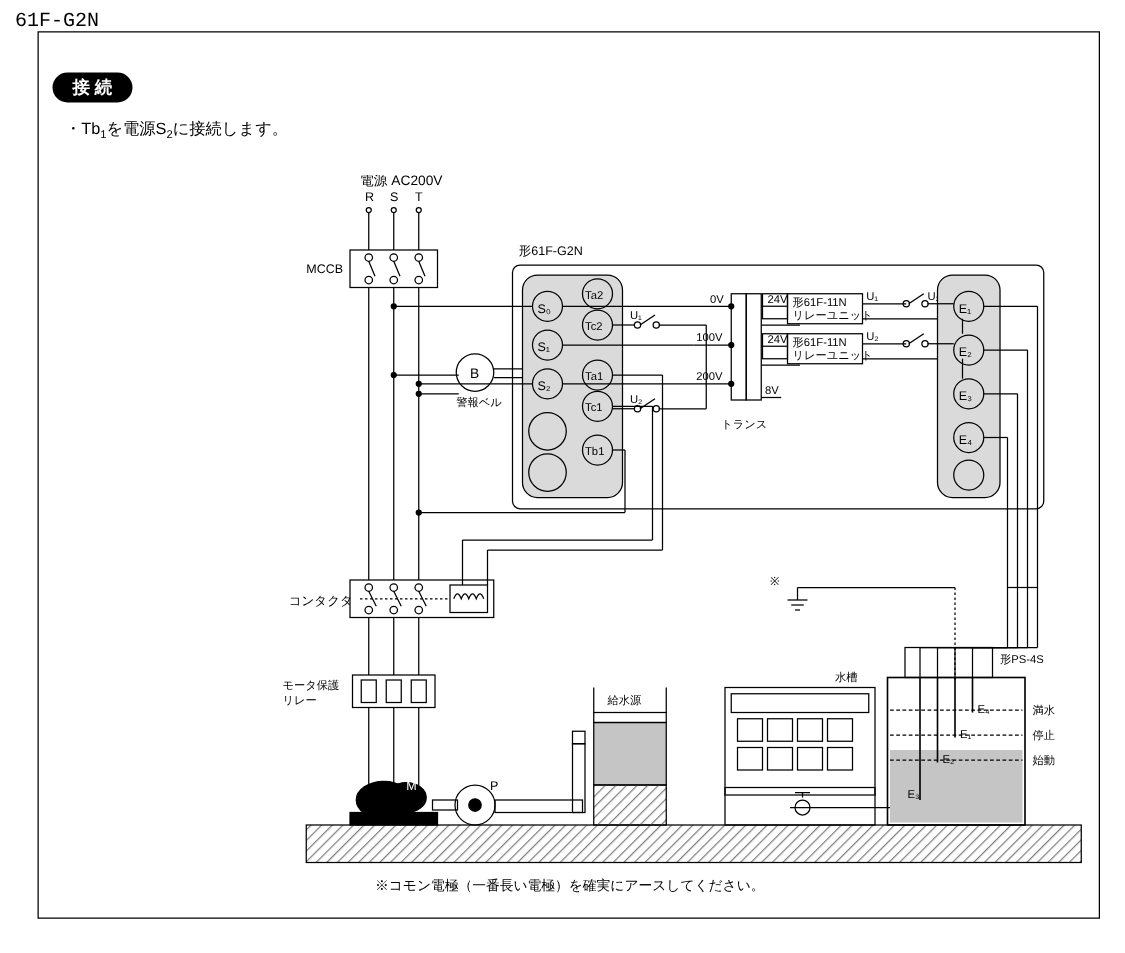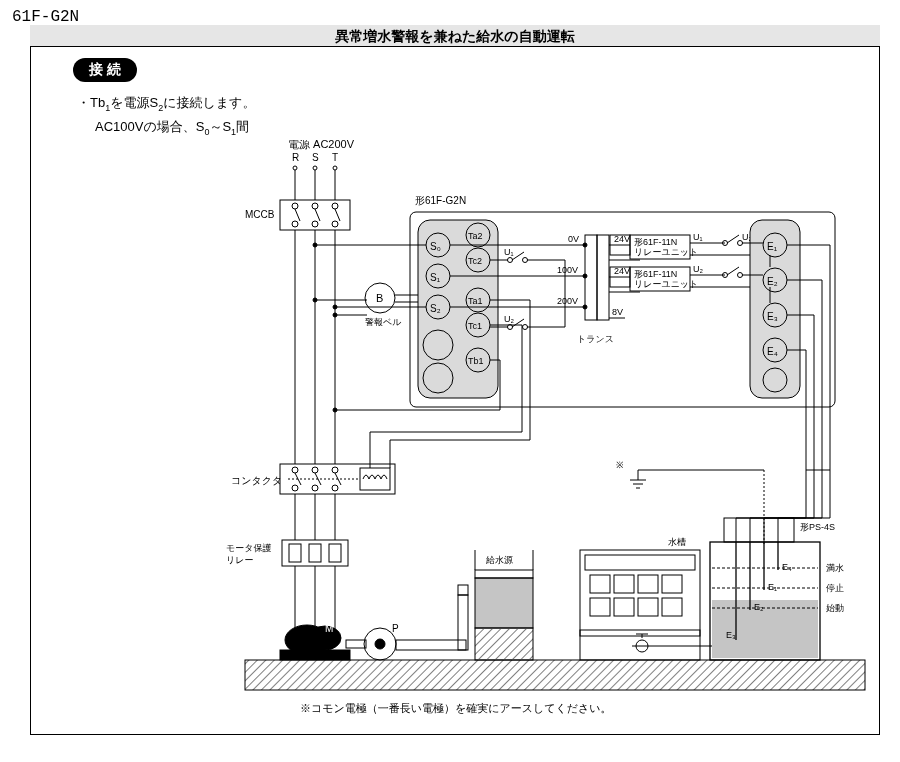--- a/index.html
+++ b/index.html
@@ -49,29 +49,27 @@
   .pill {
     position: absolute;
     left: 42px;
     top: 58px;
     padding: 3px 16px;
     background: #000;
     color: #fff;
     font-size: 14px;
     font-weight: 700;
     border-radius: 14px;
-    margin-left: 31px;
   }
   .instructions {
     position: absolute;
     left: 52px;
     top: 92px;
     line-height: 1.7;
     font-size: 13px;
-    margin-left: 25px;
   }
   .instructions .indent { display:inline-block; width: 18px; }
   .sub { font-size: 9px; vertical-align: sub; }
   svg.diagram {
     position: absolute;
     left: 30px;
     top: 140px;
     width: 850px;
     height: 590px;
   }
@@ -83,30 +81,26 @@
   svg .ts { font-size:10px; }
   svg .tss { font-size:9px; }
 </style>
 </head>
 <body>
 
 <div class="page">
   <div class="model-id">61F-G2N</div>
 
   <div class="outer-frame"></div>
-  <div class="title-bar">異常増水警報を兼ねた給水の自動運転</div>
 
   <div class="pill">接  続</div>
 
   <div class="instructions">
     <div>
       <span>・Tb</span><span class="sub">1</span><span>を電源S</span><span class="sub">2</span><span>に接続します。</span>
-    </div>
-    <div>
-      <span class="indent"></span><span>AC100Vの場合、S</span><span class="sub">0</span><span>～S</span><span class="sub">1</span><span>間</span>
     </div>
   </div>
 
   <svg class="diagram" viewBox="0 0 850 590">
 
     <text class="t" x="258" y="8">電源 AC200V</text>
     <text class="ts" x="262" y="21">R</text>
     <text class="ts" x="282" y="21">S</text>
     <text class="ts" x="302" y="21">T</text>
     <circle cx="265" cy="28" r="2" class="thin" fill="#fff"></circle>

